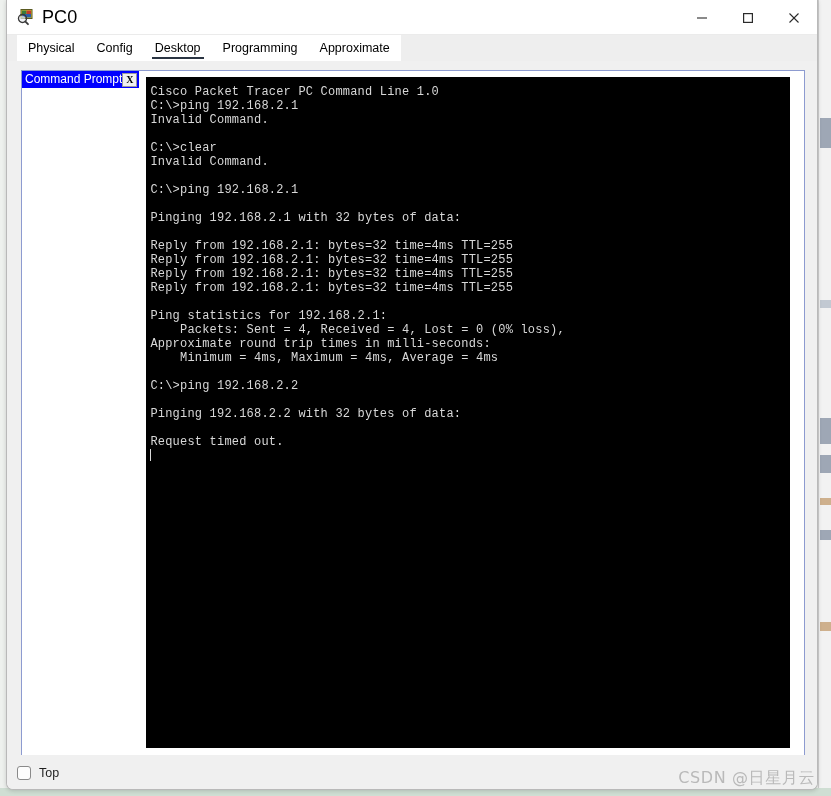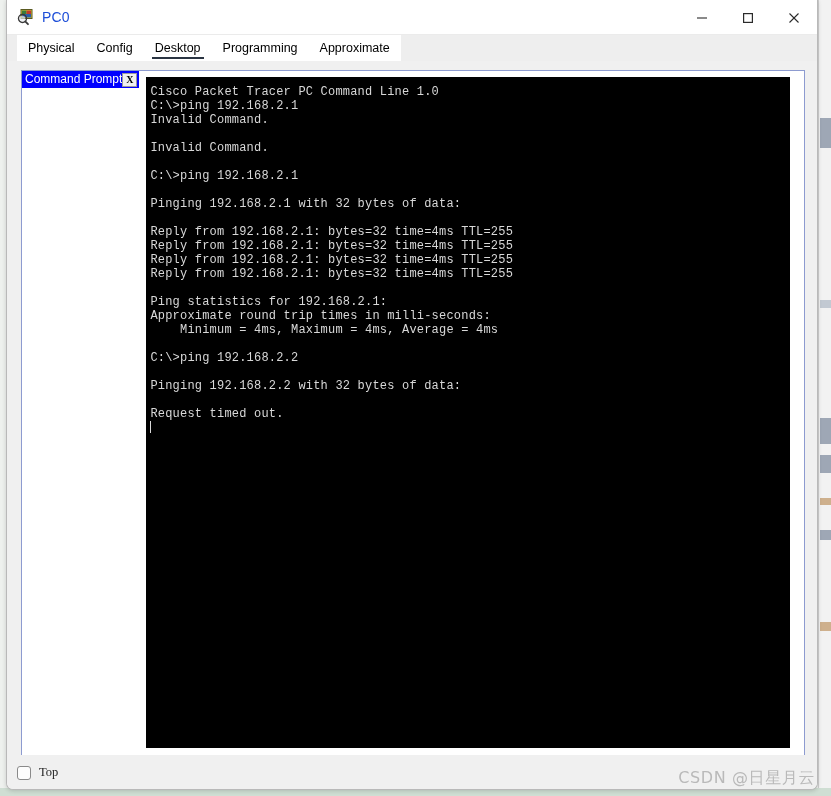--- a/index.html
+++ b/index.html
@@ -55,22 +55,22 @@
     display: flex; align-items: center;
     border-bottom: 1px solid #ebebeb;
   }
   #app-icon {
     position: relative;
     width: 18px; height: 18px;
     margin-left: 10px; margin-right: 7px;
     flex: 0 0 auto;
   }
   #titlebar .title-text {
-    font-size: 14px;
-    color: #1d4ed8;
+    font-size: 18px;
+    color: #000000;
     letter-spacing: .1px;
   }
   #window-controls {
     position: absolute; right: 0; top: 0;
     height: 35px; display: flex; align-items: stretch;
   }
   #window-controls .ctl {
     width: 46px;
     display: flex; align-items: center; justify-content: center;
     cursor: default;
@@ -165,21 +165,20 @@
 
   
   #bottombar {
     position: absolute;
     left: 0; right: 0; bottom: 0;
     height: 34px;
     background: #f0f0f0;
     display: flex; align-items: center;
     padding-left: 10px;
     border-top: 1px solid #f0f0f0;
-    font-family: Liberation Serif, serif;
   }
   #top-checkbox {
     width: 14px; height: 14px;
     border: 1px solid #8a8a8a;
     border-radius: 3px;
     background: #fdfdfd;
     margin-right: 8px;
     flex: 0 0 auto;
   }
   #top-label { font-size: 12.5px; color: #1f1f1f; }
@@ -267,32 +266,34 @@
       <div id="cmd-titlebar">
         <span id="cmd-title-text">Command Prompt</span>
         <span id="cmd-close">X</span>
       </div>
       <div id="terminal-wrap">
         <div id="terminal">
             <div class="line">Cisco Packet Tracer PC Command Line 1.0</div>
             <div class="line">C:\&gt;ping 192.168.2.1</div>
             <div class="line">Invalid Command.</div>
             <div class="line">&nbsp;</div>
+            <div class="line">C:\&gt;clear</div>
             <div class="line">Invalid Command.</div>
             <div class="line">&nbsp;</div>
             <div class="line">C:\&gt;ping 192.168.2.1</div>
             <div class="line">&nbsp;</div>
             <div class="line">Pinging 192.168.2.1 with 32 bytes of data:</div>
             <div class="line">&nbsp;</div>
             <div class="line">Reply from 192.168.2.1: bytes=32 time=4ms TTL=255</div>
             <div class="line">Reply from 192.168.2.1: bytes=32 time=4ms TTL=255</div>
             <div class="line">Reply from 192.168.2.1: bytes=32 time=4ms TTL=255</div>
             <div class="line">Reply from 192.168.2.1: bytes=32 time=4ms TTL=255</div>
             <div class="line">&nbsp;</div>
             <div class="line">Ping statistics for 192.168.2.1:</div>
+            <div class="line">    Packets: Sent = 4, Received = 4, Lost = 0 (0% loss),</div>
             <div class="line">Approximate round trip times in milli-seconds:</div>
             <div class="line">    Minimum = 4ms, Maximum = 4ms, Average = 4ms</div>
             <div class="line">&nbsp;</div>
             <div class="line">C:\&gt;ping 192.168.2.2</div>
             <div class="line">&nbsp;</div>
             <div class="line">Pinging 192.168.2.2 with 32 bytes of data:</div>
             <div class="line">&nbsp;</div>
             <div class="line">Request timed out.</div>
             <div class="line"><span class="cursor"></span></div>
           </div>

